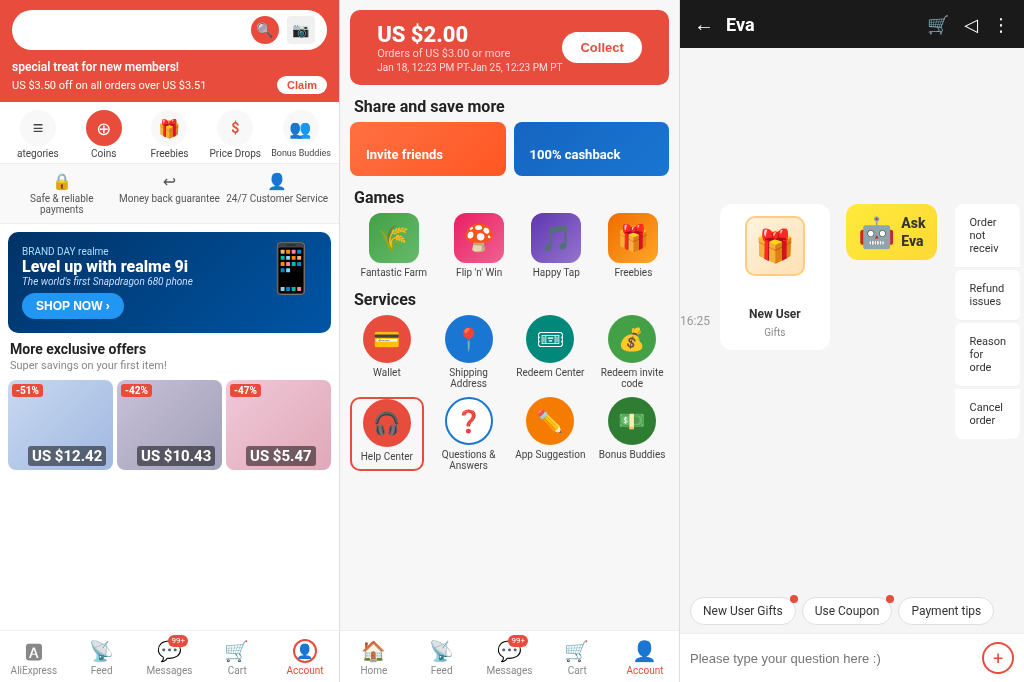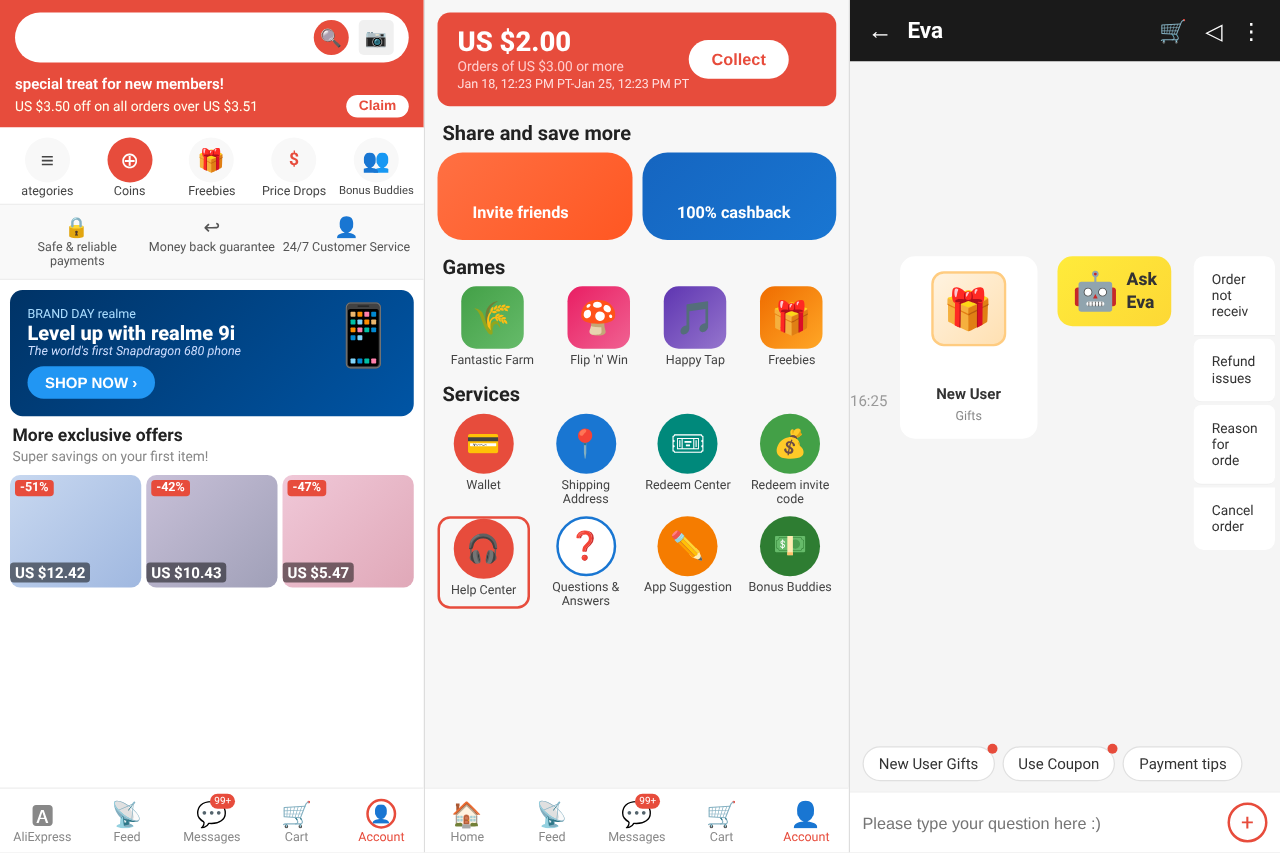--- a/index.html
+++ b/index.html
@@ -188,24 +188,24 @@
       top: 4px; left: 4px;
       background: #e74c3c;
       color: #fff;
       font-size: 10px;
       font-weight: 700;
       padding: 1px 4px;
       border-radius: 3px;
     }
     .s1-product-card .price {
       position: absolute;
-      bottom: 4px; left: 0;
+      bottom: 4px; left: 20px;
       background: rgba(0,0,0,0.5);
       color: #fff;
-      font-size: 12px;
+      font-size: 15px;
       font-weight: 700;
       padding: 1px 4px;
       border-radius: 3px;
     }
     .s1-product-card.p1 { background: linear-gradient(135deg, #c8d8f0, #a0b8e0); }
     .s1-product-card.p2 { background: linear-gradient(135deg, #c8c0d8, #a0a0b8); }
     .s1-product-card.p3 { background: linear-gradient(135deg, #f0c8d8, #e0a8b8); }
 
     .s1-bottom-nav {
       margin-top: auto;
@@ -252,21 +252,21 @@
       border-right: 1px solid #ddd;
     }
 
     .s2-coupon-banner {
       background: #e74c3c;
       margin: 10px 10px 0;
       border-radius: 10px;
       padding: 12px 16px;
       display: flex;
       align-items: center;
-      justify-content: flex-start;
+      justify-content: center;
       color: #fff;
     }
     .s2-coupon-banner .amount { font-size: 22px; font-weight: 800; }
     .s2-coupon-banner .cond { font-size: 11px; color: #fcc; }
     .s2-coupon-banner .date { font-size: 10px; color: #fdd; margin-top: 2px; }
     .s2-collect-btn {
       background: #fff;
       color: #e74c3c;
       border: none;
       border-radius: 20px;
@@ -283,26 +283,26 @@
       padding: 12px 14px 6px;
     }
 
     .s2-share-cards {
       display: flex;
       gap: 8px;
       padding: 0 10px;
     }
     .s2-share-card {
       flex: 1;
-      border-radius: 20px;
-      padding: 14px 28px;
+      border-radius: 8px;
+      padding: 14px 16px;
       display: flex;
       flex-direction: column;
       justify-content: flex-end;
-      height: 70px;
+      height: 54px;
       position: relative;
       overflow: hidden;
     }
     .s2-share-card.card-orange {
       background: linear-gradient(135deg, #ff7043, #ff5722);
     }
     .s2-share-card.card-blue {
       background: linear-gradient(135deg, #1565c0, #1976d2);
     }
     .s2-share-card .card-label {

